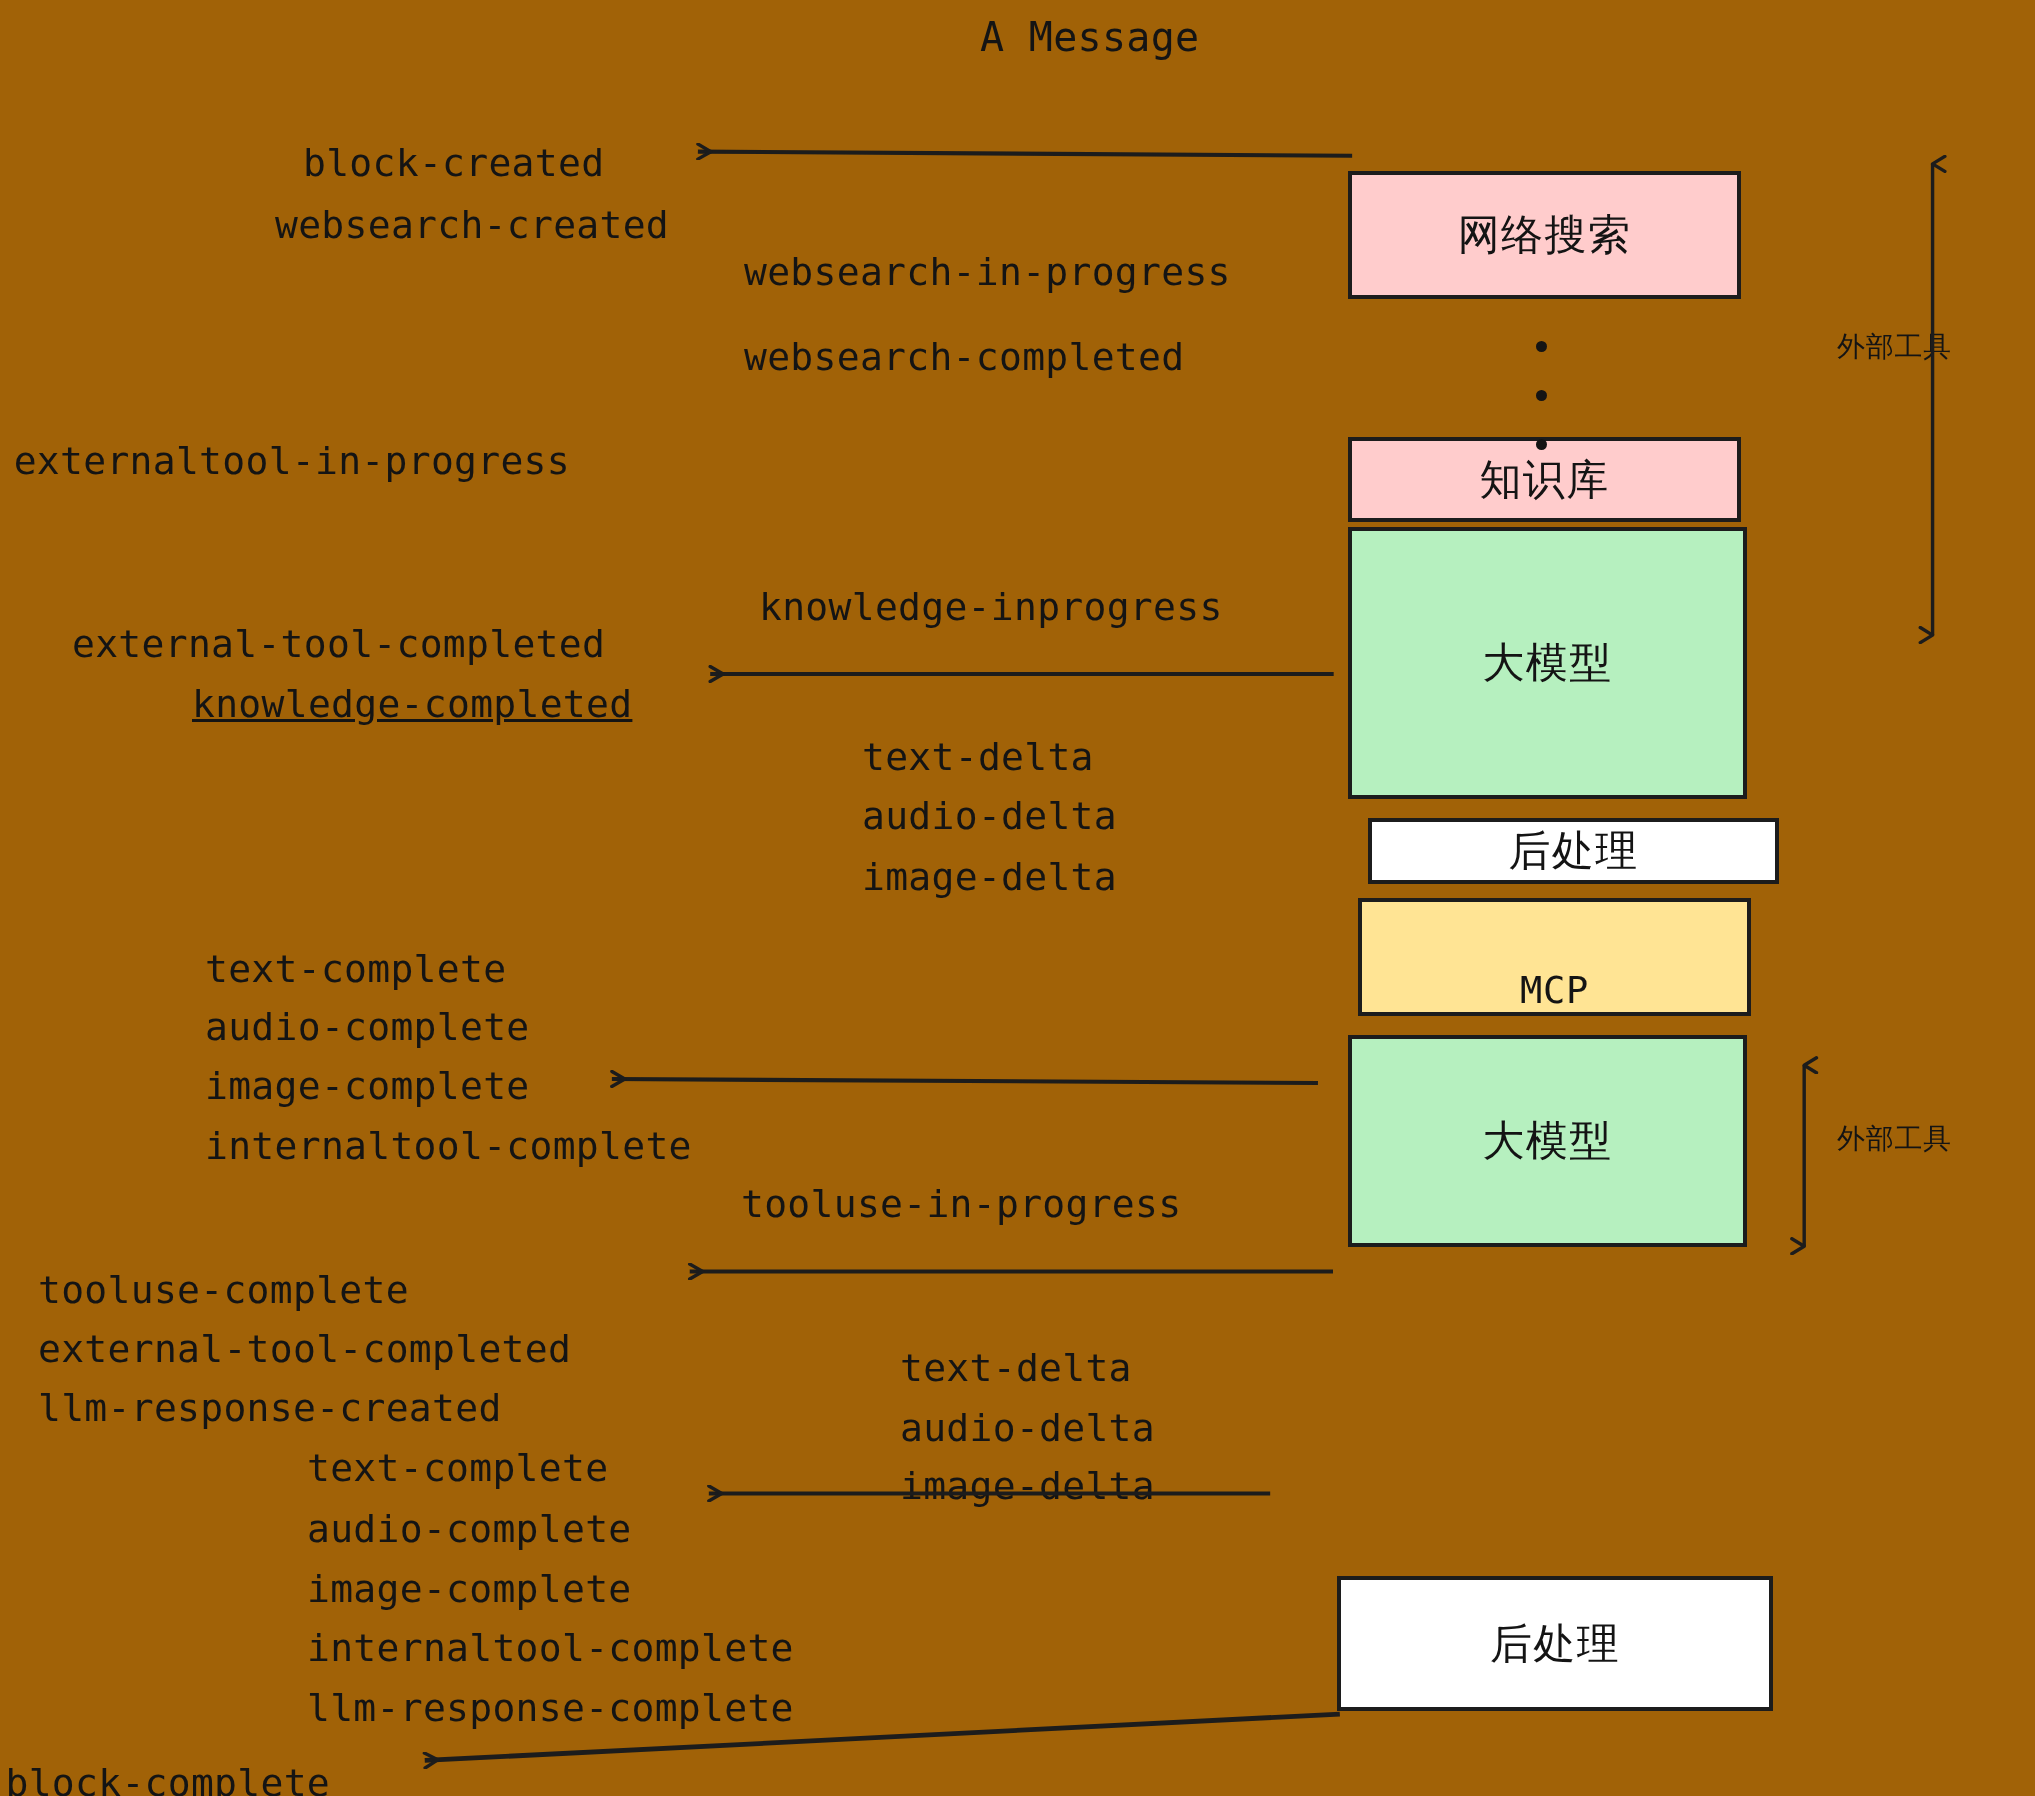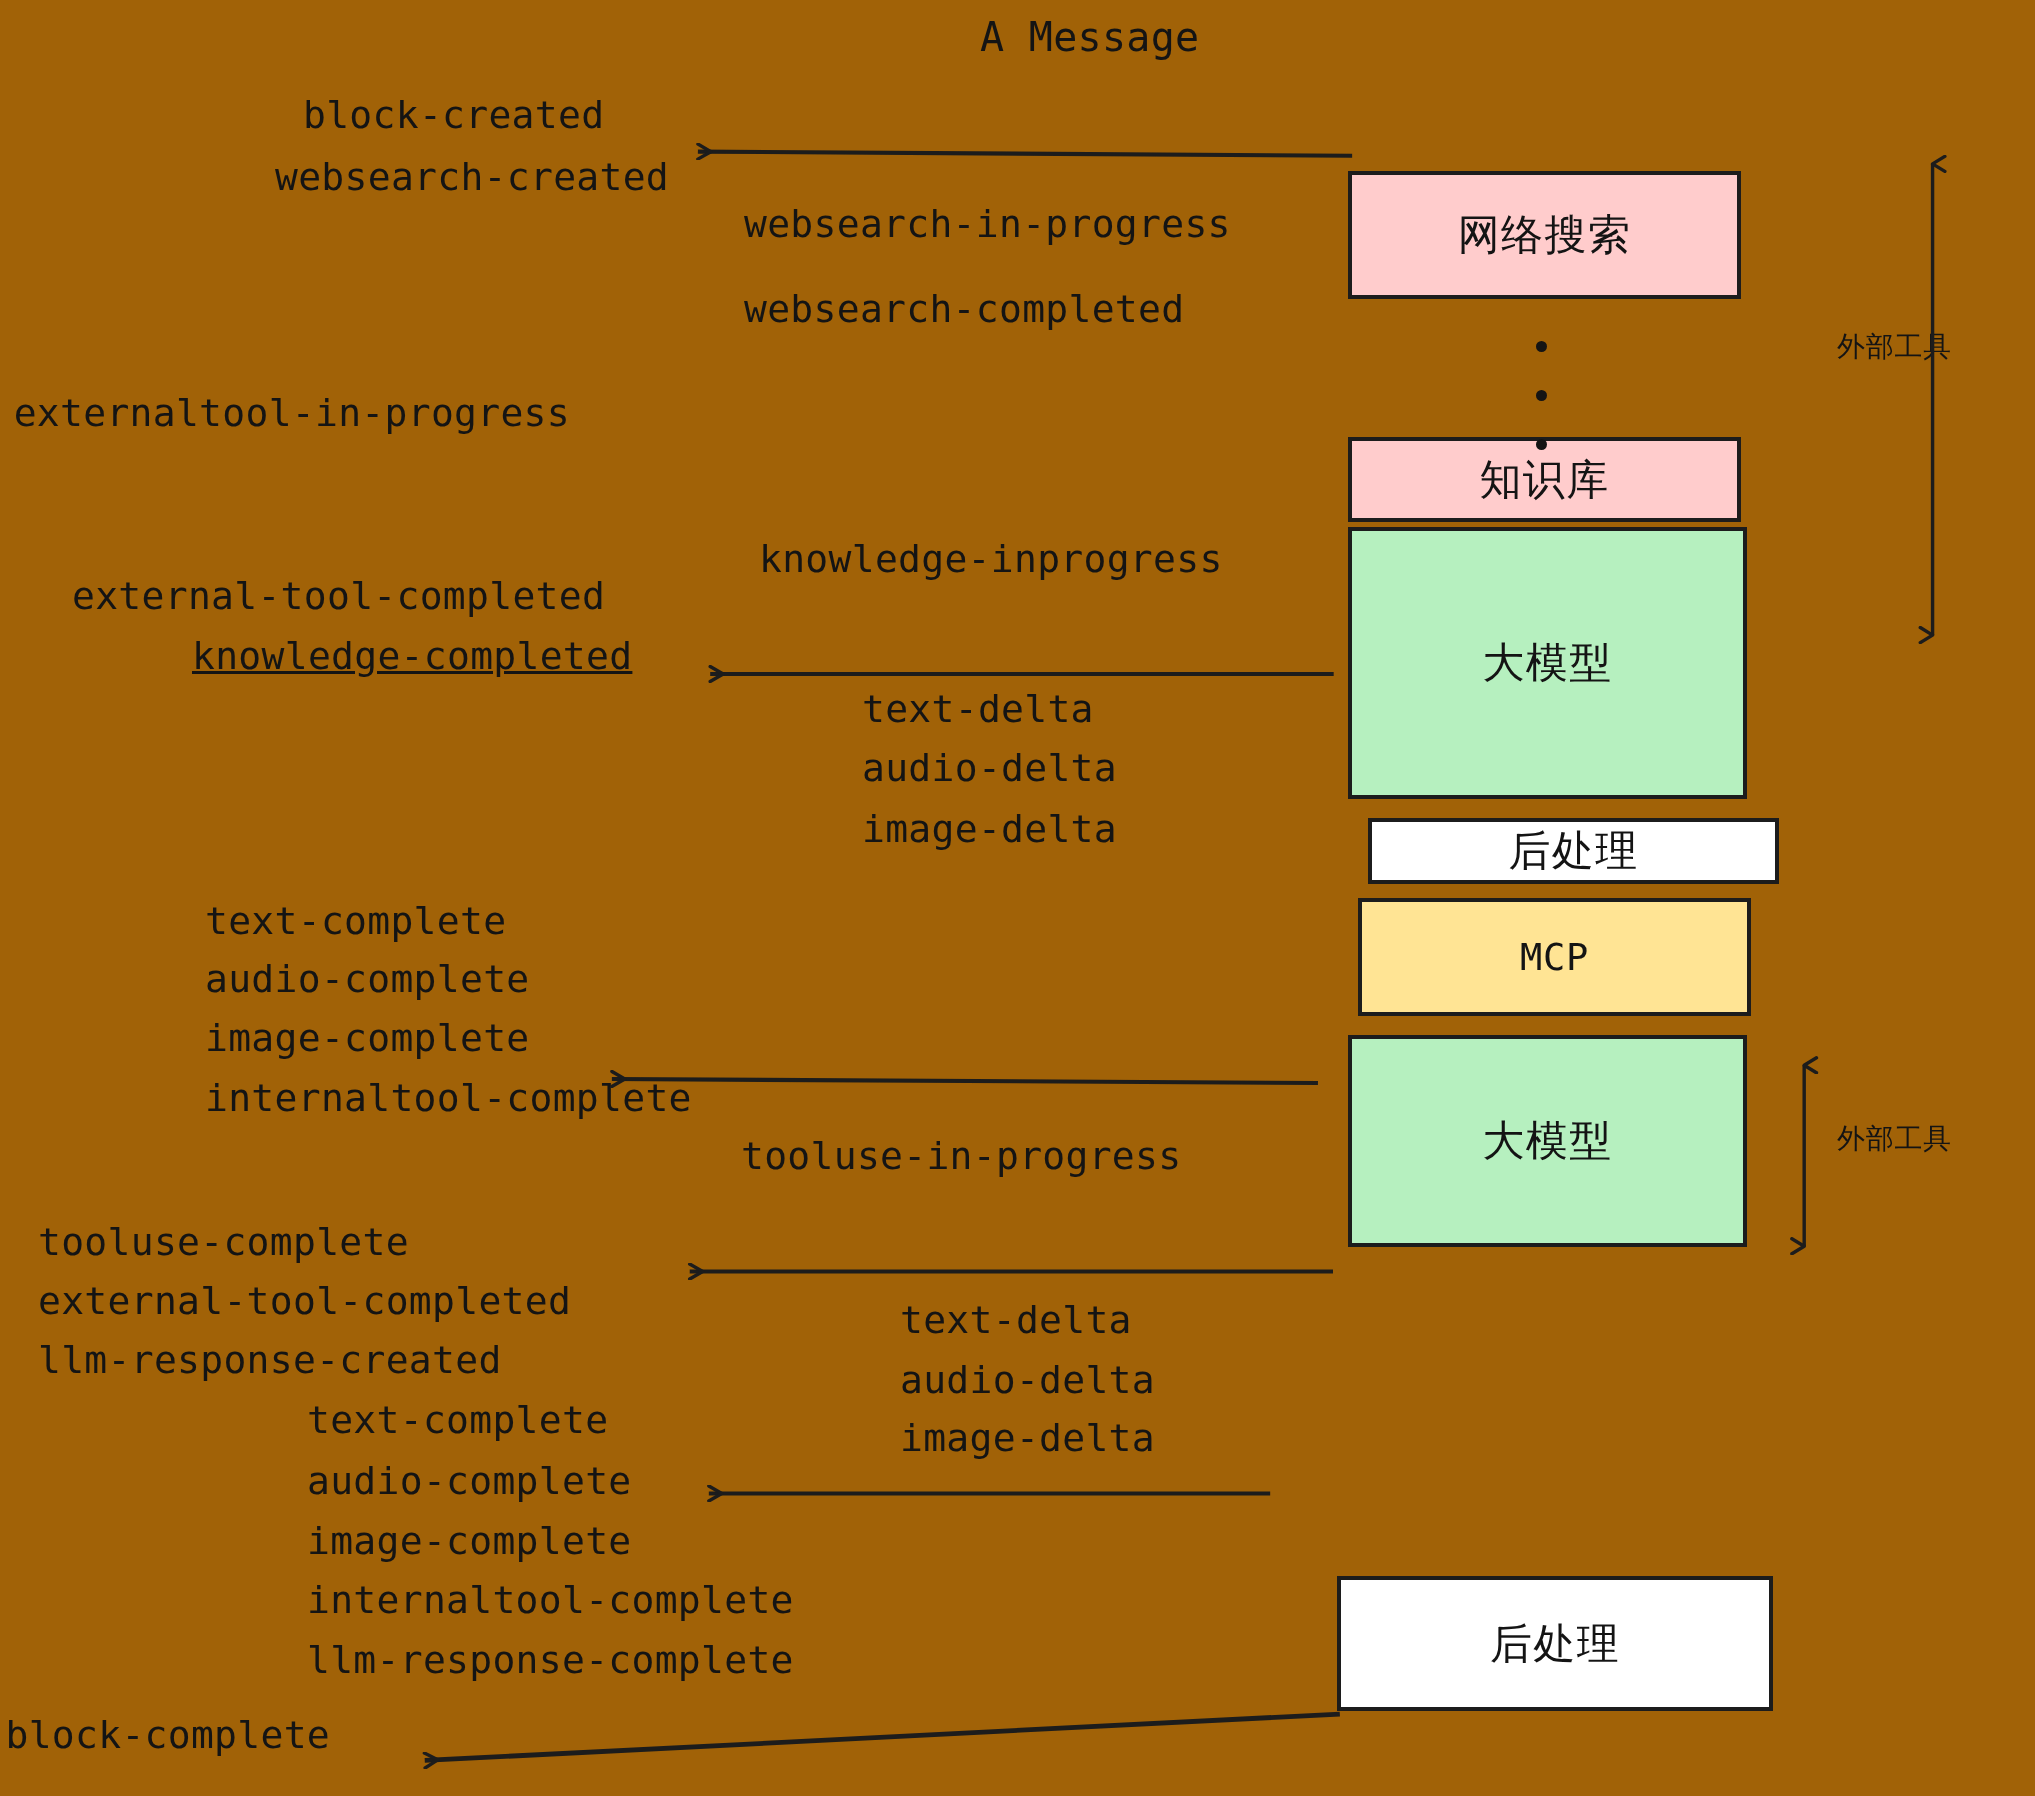--- a/index.html
+++ b/index.html
@@ -24,20 +24,21 @@
     letter-spacing: 0.3px;
   }
   .title {
     font-size: 40px;
     font-family: "DejaVu Sans Mono", "Liberation Mono", monospace;
     color: #141414;
   }
   .evt {
     font-size: 38px;
     line-height: 1.0;
+    margin-top: 48px;
   }
   .box {
     position: absolute;
     box-sizing: border-box;
     border: 4.8px solid #1c1c1c;
     display: flex;
     align-items: center;
     justify-content: center;
     font-family: "DejaVu Sans", "Liberation Sans", sans-serif;
     font-size: 42px;
@@ -133,21 +134,21 @@
   </div>
 
   <div class="box green" style="left:1348px; top:527px; width:399px; height:272px;">
     <span>大模型</span>
   </div>
 
   <div class="box white" style="left:1368px; top:818px; width:411px; height:66px;">
     <span>后处理</span>
   </div>
 
-  <div class="box yellow" style="left:1358px; top:898px; width:393px; height:118px;">
+  <div class="box yellow" style="left:1358px; top:898px; width:393px; height:118px;align-items:flex-end;">
     <span class="lbl-latin">MCP</span>
   </div>
 
   <div class="box green" style="left:1348px; top:1035px; width:399px; height:212px;">
     <span>大模型</span>
   </div>
 
   <div class="box white" style="left:1337px; top:1576px; width:436px; height:135px;">
     <span>后处理</span>
   </div>

